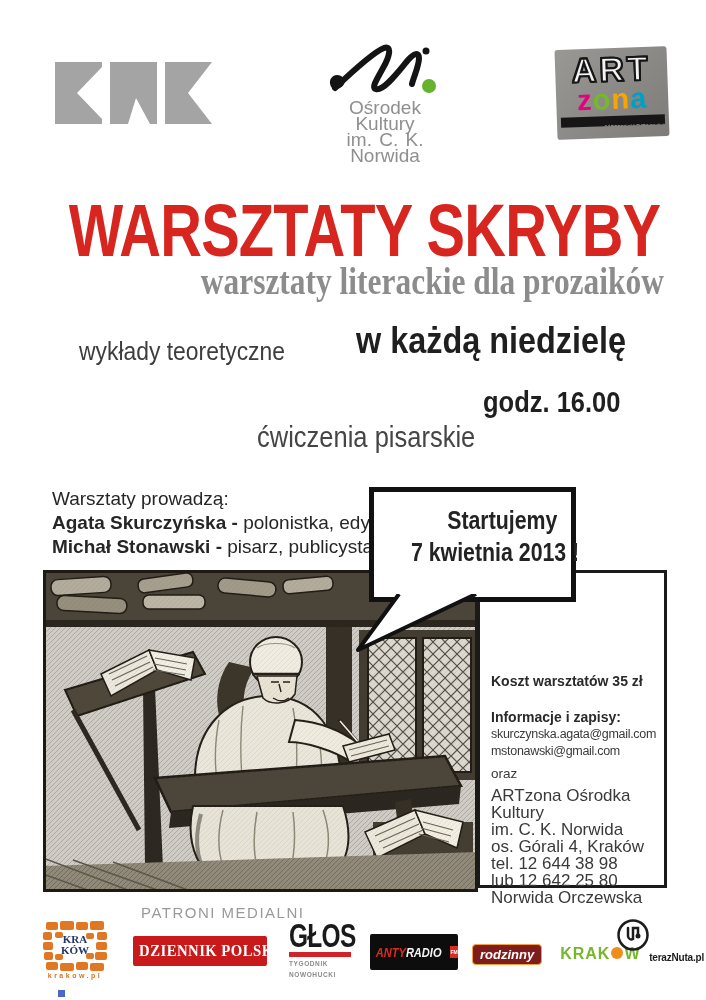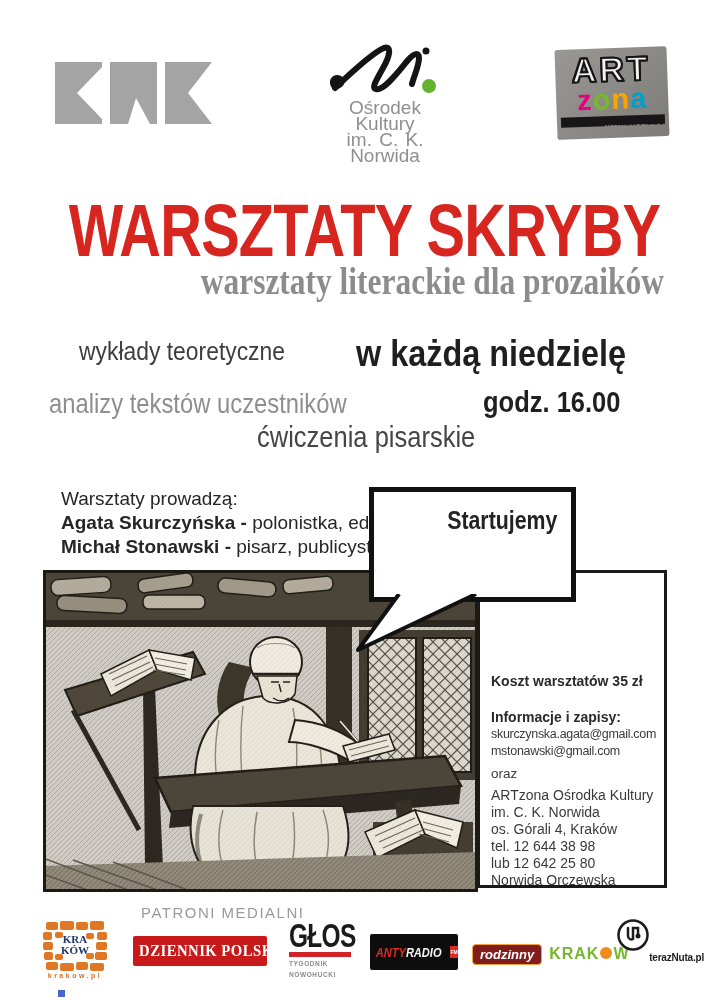--- a/index.html
+++ b/index.html
@@ -26,38 +26,38 @@
   #title span{display:inline-block;font-weight:bold;font-size:74px;line-height:1;color:#d7261f;
               letter-spacing:-1px;transform:scaleX(.78);transform-origin:right center;}
   #subtitle{right:42px;top:262px;text-align:right;white-space:nowrap;}
   #subtitle span{display:inline-block;font-family:"Liberation Serif",serif;font-weight:bold;
                  font-size:37px;line-height:1.1;color:#8c8c8c;transform:scaleX(.85);transform-origin:right center;}
 
   
   .feat{white-space:nowrap;}
   .feat span{display:inline-block;transform-origin:left center;}
   #feat1{left:79px;top:336px;}  #feat1 span{font-size:26px;color:#3d3d3d;transform:scaleX(.88);}
-  #sched1{left:356px;top:333px;} #sched1 span{font-size:36px;font-weight:bold;color:#1f1f1f;transform:scaleX(.90);}
+  #sched1{left:356px;top:320px;} #sched1 span{font-size:36px;font-weight:bold;color:#1f1f1f;transform:scaleX(.90);}
   #feat2{left:49px;top:388px;}  #feat2 span{font-size:28px;color:#8e8e8e;transform:scaleX(.85);}
   #sched2{left:435px;top:385px;margin-left:48px;} #sched2 span{font-size:30px;font-weight:bold;color:#1f1f1f;transform:scaleX(.85);}
   #feat3{left:257px;top:420px;} #feat3 span{font-size:30px;color:#454545;transform:scaleX(.85);}
 
   
-  #leaders{left:52px;top:487px;font-size:19px;line-height:24px;color:#262626;white-space:nowrap;margin-left:9px;}
+  #leaders{left:52px;top:487px;font-size:19px;line-height:24px;color:#262626;white-space:nowrap;}
   #leaders b{font-weight:bold;}
 
   
   #engraving{left:43px;top:570px;width:435px;height:322px;z-index:1;}
   #infobox{left:477px;top:570px;width:190px;height:318px;background:#fff;border:3px solid #1a1a1a;
            box-sizing:border-box;z-index:2;padding:100px 8px 0 11px;color:#3a3a3a;}
   #infobox .b{font-weight:bold;font-size:14px;line-height:17px;color:#2a2a2a;}
   #infobox .cost{margin-bottom:19px;}
   #infobox .mail{font-size:12.5px;line-height:17px;letter-spacing:-.3px;}
   #infobox .oraz{font-size:13.5px;margin:6px 0 6px 0;}
-  #infobox .addr{font-size:14px;line-height:17px;}
+  #infobox .addr{font-size:17px;line-height:17px;}
   #bubble{left:369px;top:487px;width:207px;height:115px;background:#fff;border:5px solid #111;
           box-sizing:border-box;z-index:3;text-align:right;padding:13px 14px 0 0;}
   #bubble .l1 span,#bubble .l2 span{display:inline-block;font-weight:bold;color:#232323;
           transform:scaleX(.82);transform-origin:right center;white-space:nowrap;}
   #bubble .l1 span{font-size:26px;line-height:30px;}
   #bubble .l2 span{font-size:26px;line-height:34px;}
   #bubble-tail{left:352px;top:594px;width:130px;height:60px;z-index:4;}
 
   
   #patrons-heading{left:141px;top:904px;font-size:15px;letter-spacing:1.5px;color:#9a9a9a;}
@@ -75,21 +75,21 @@
   #glos .sub{font-size:6.5px;color:#8a8a8a;letter-spacing:.6px;line-height:8px;margin-top:3px;font-weight:bold;}
   #antyradio{left:362px;top:934px;width:88px;height:36px;background:#0d0d0d;display:flex;
              align-items:center;justify-content:center;border-radius:2px;margin-left:8px;}
   #antyradio .at{display:inline-block;font-style:italic;font-weight:bold;font-size:13px;transform:scaleX(.85);white-space:nowrap;}
   #antyradio .a1{color:#e02a1f;} #antyradio .a2{color:#f5f5f5;}
   #antyradio .fm{width:12px;height:12px;background:#e02a1f;color:#fff;font-size:5px;font-weight:bold;
                  text-align:center;line-height:12px;margin-left:3px;}
   #rodzinny{left:472px;top:941px;height:26px;display:flex;align-items:center;white-space:nowrap;}
   #rodzinny .rbox{background:#7f1d1d;border:1.5px solid #f5a23c;border-radius:4px;color:#fff;
                   font-style:italic;font-weight:bold;font-size:13px;padding:2px 7px;line-height:15px;}
-  #rodzinny .grn{color:#76b82a;font-weight:bold;font-size:16px;letter-spacing:1px;margin-left:7px;}
+  #rodzinny .grn{color:#76b82a;font-weight:bold;font-size:16px;letter-spacing:1px;margin-left:18px;}
   #rodzinny .oc{display:inline-block;width:12px;height:12px;border-radius:50%;background:#f08c19;
                 vertical-align:baseline;margin:0 1px;}
   #teraznuta-ic{left:616px;top:918px;}
   #teraznuta-tx{left:628px;top:952px;width:76px;text-align:right;font-size:10px;font-weight:bold;color:#1c1c1c;letter-spacing:-.2px;}
 </style>
 </head>
 <body>
 
 <div id="poster">
 
@@ -118,21 +118,20 @@
     <div class="art">ART</div>
     <div class="zona"><span class="zl0">z</span><span class="zl1">o</span><span class="zl2">n</span><span class="zl3">a</span></div>
     <div class="strip"><span>OŚRODEK KULTURY IM. C. K. NORWIDA</span></div>
   </div>
 
   <div class="abs" id="title"><span>WARSZTATY SKRYBY</span></div>
   <div class="abs" id="subtitle"><span>warsztaty literackie dla prozaików</span></div>
 
   <div class="abs feat" id="feat1"><span>wykłady teoretyczne</span></div>
   <div class="abs feat" id="sched1"><span>w każdą niedzielę</span></div>
-  <div class="abs feat" id="feat2"><span>analizy tekstów uczestników</span></div>
   <div class="abs feat" id="sched2"><span>godz. 16.00</span></div>
   <div class="abs feat" id="feat3"><span>ćwiczenia pisarskie</span></div>
 
   <div class="abs" id="leaders">
     <div>Warsztaty prowadzą:</div>
     <div><b>Agata Skurczyńska -</b><span> polonistka, edytorka</span></div>
     <div><b>Michał Stonawski -</b><span> pisarz, publicysta</span></div>
   </div>
 
   <div class="abs" id="engraving">
@@ -224,20 +223,21 @@
     <div class="addr">ARTzona Ośrodka Kultury</div>
     <div class="addr">im. C. K. Norwida</div>
     <div class="addr">os. Górali 4, Kraków</div>
     <div class="addr">tel. 12 644 38 98</div>
     <div class="addr">lub 12 642 25 80</div>
     <div class="addr">Norwida Orczewska</div>
   </div>
 
   <div class="abs" id="bubble">
     <div class="l1"><span>Startujemy</span></div>
+    <div class="l2"><span>7 kwietnia 2013 !</span></div>
   </div>
   <svg class="abs" id="bubble-tail" width="130" height="60" viewBox="0 0 130 60">
     <polygon points="47,0 124,0 6,56" fill="#ffffff"></polygon>
     <path d="M124,0 L6,56 L47,0" fill="none" stroke="#111" stroke-width="4" stroke-linejoin="round"></path>
   </svg>
 
   <div class="abs" id="patrons-heading">PATRONI MEDIALNI</div>
 
   <div class="abs" id="krakow-logo">
     <svg width="66" height="52" viewBox="0 0 66 52">

